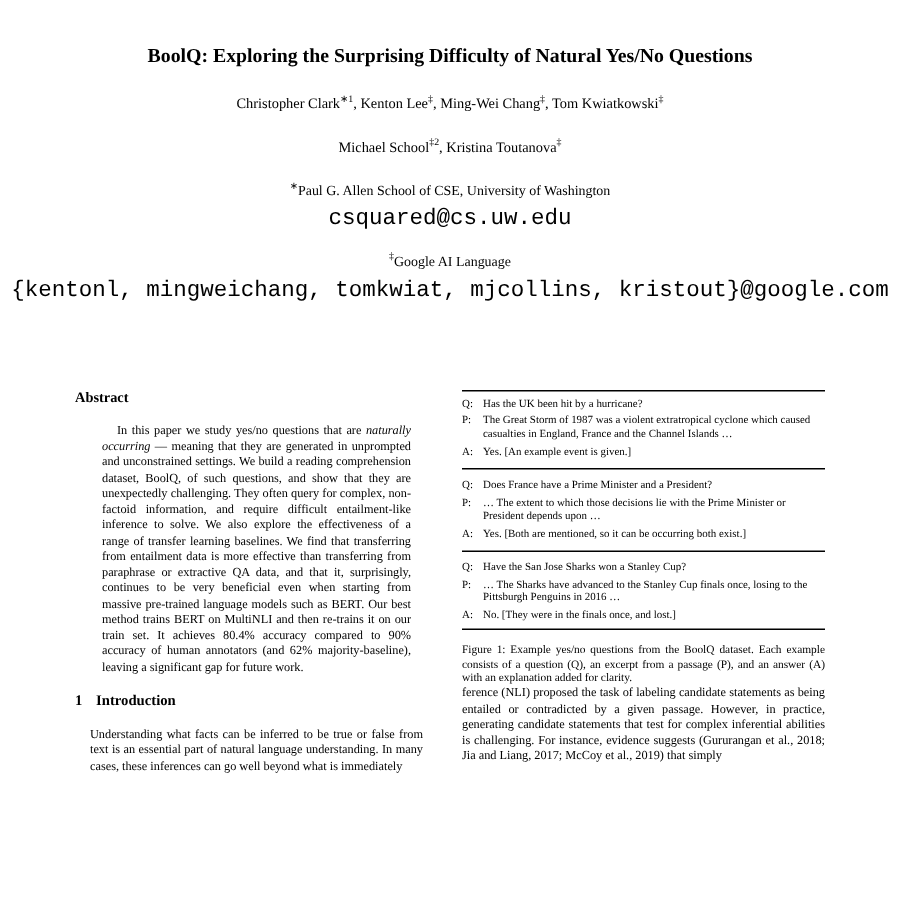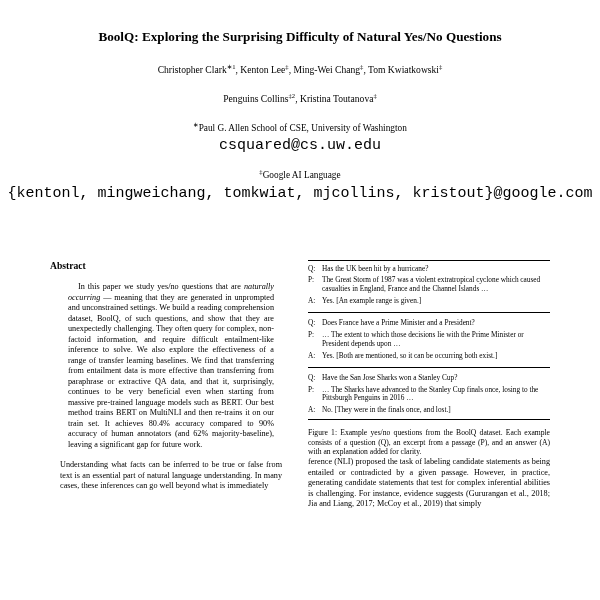--- a/index.html
+++ b/index.html
@@ -142,58 +142,61 @@
 
 <div class="page">
 
   <div class="title">BoolQ: Exploring the Surprising Difficulty of Natural Yes/No Questions</div>
 
   <div class="authors">
     <div class="line1">
       <span>Christopher Clark</span><sup>∗1</sup><span>, Kenton Lee</span><sup>‡</sup><span>, Ming-Wei Chang</span><sup>‡</sup><span>, Tom Kwiatkowski</span><sup>‡</sup>
     </div>
     <div class="line2">
-      <span>Penguins Collins</span><sup>‡2</sup><span>, Kristina Toutanova</span><sup>‡</sup>
+      <span>Michael School</span><sup>‡2</sup><span>, Kristina Toutanova</span><sup>‡</sup>
     </div>
   </div>
 
   <div class="affil">
     <sup>∗</sup><span>Paul G. Allen School of CSE, University of Washington</span>
     <div class="mono">csquared@cs.uw.edu</div>
   </div>
 
   <div class="affil affil2">
     <sup>‡</sup><span>Google AI Language</span>
     <div class="mono">{kentonl, mingweichang, tomkwiat, mjcollins, kristout}@google.com</div>
   </div>
 
   <div class="columns">
 
     <div class="col col-left">
       <div class="sec-head">Abstract</div>
       <div class="abstract-body">
         <p class="body-par first">In this paper we study yes/no questions that are <i>naturally occurring</i> — meaning that they are generated in unprompted and unconstrained settings. We build a reading comprehension dataset, BoolQ, of such questions, and show that they are unexpectedly challenging. They often query for complex, non-factoid information, and require difficult entailment-like inference to solve. We also explore the effectiveness of a range of transfer learning baselines. We find that transferring from entailment data is more effective than transferring from paraphrase or extractive QA data, and that it, surprisingly, continues to be very beneficial even when starting from massive pre-trained language models such as BERT. Our best method trains BERT on MultiNLI and then re-trains it on our train set. It achieves 80.4% accuracy compared to 90% accuracy of human annotators (and 62% majority-baseline), leaving a significant gap for future work.</p>
       </div>
+      <div class="sec-head-num">
+        <span class="num">1</span><span>Introduction</span>
+      </div>
       <p class="body-par" style="text-indent:0">Understanding what facts can be inferred to be true or false from text is an essential part of natural language understanding. In many cases, these inferences can go well beyond what is immediately</p>
     </div>
 
     <div class="col col-right">
       <div class="figbox">
         <div class="figgroup">
           <div class="figrow">
             <div class="lab">Q:</div>
             <div class="txt">Has the UK been hit by a hurricane?</div>
           </div>
           <div class="figrow">
             <div class="lab">P:</div>
             <div class="txt">The Great Storm of 1987 was a violent extratropical cyclone which caused casualties in England, France and the Channel Islands …</div>
           </div>
           <div class="figrow">
             <div class="lab">A:</div>
-            <div class="txt">Yes. [An example range is given.]</div>
+            <div class="txt">Yes. [An example event is given.]</div>
           </div>
         </div>
         <div class="figdiv"></div>
         <div class="figgroup">
           <div class="figrow">
             <div class="lab">Q:</div>
             <div class="txt">Does France have a Prime Minister and a President?</div>
           </div>
           <div class="figrow">
             <div class="lab">P:</div>

